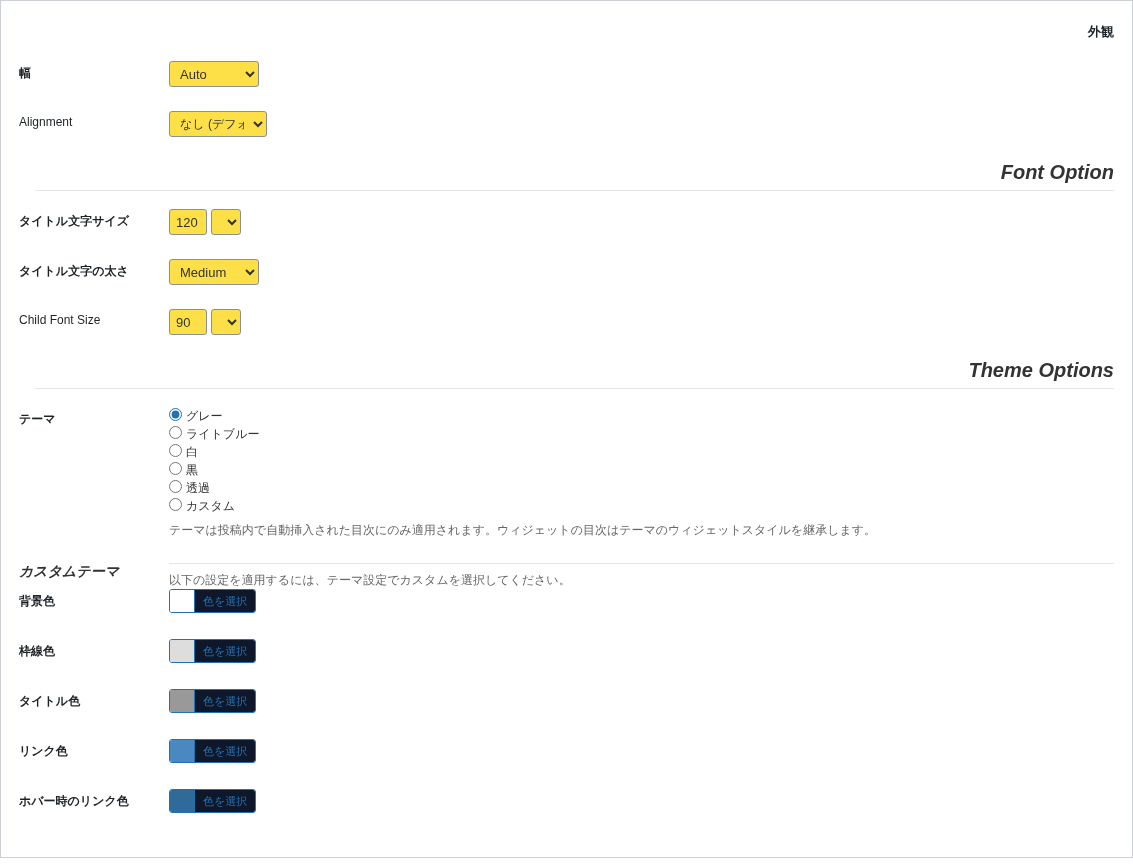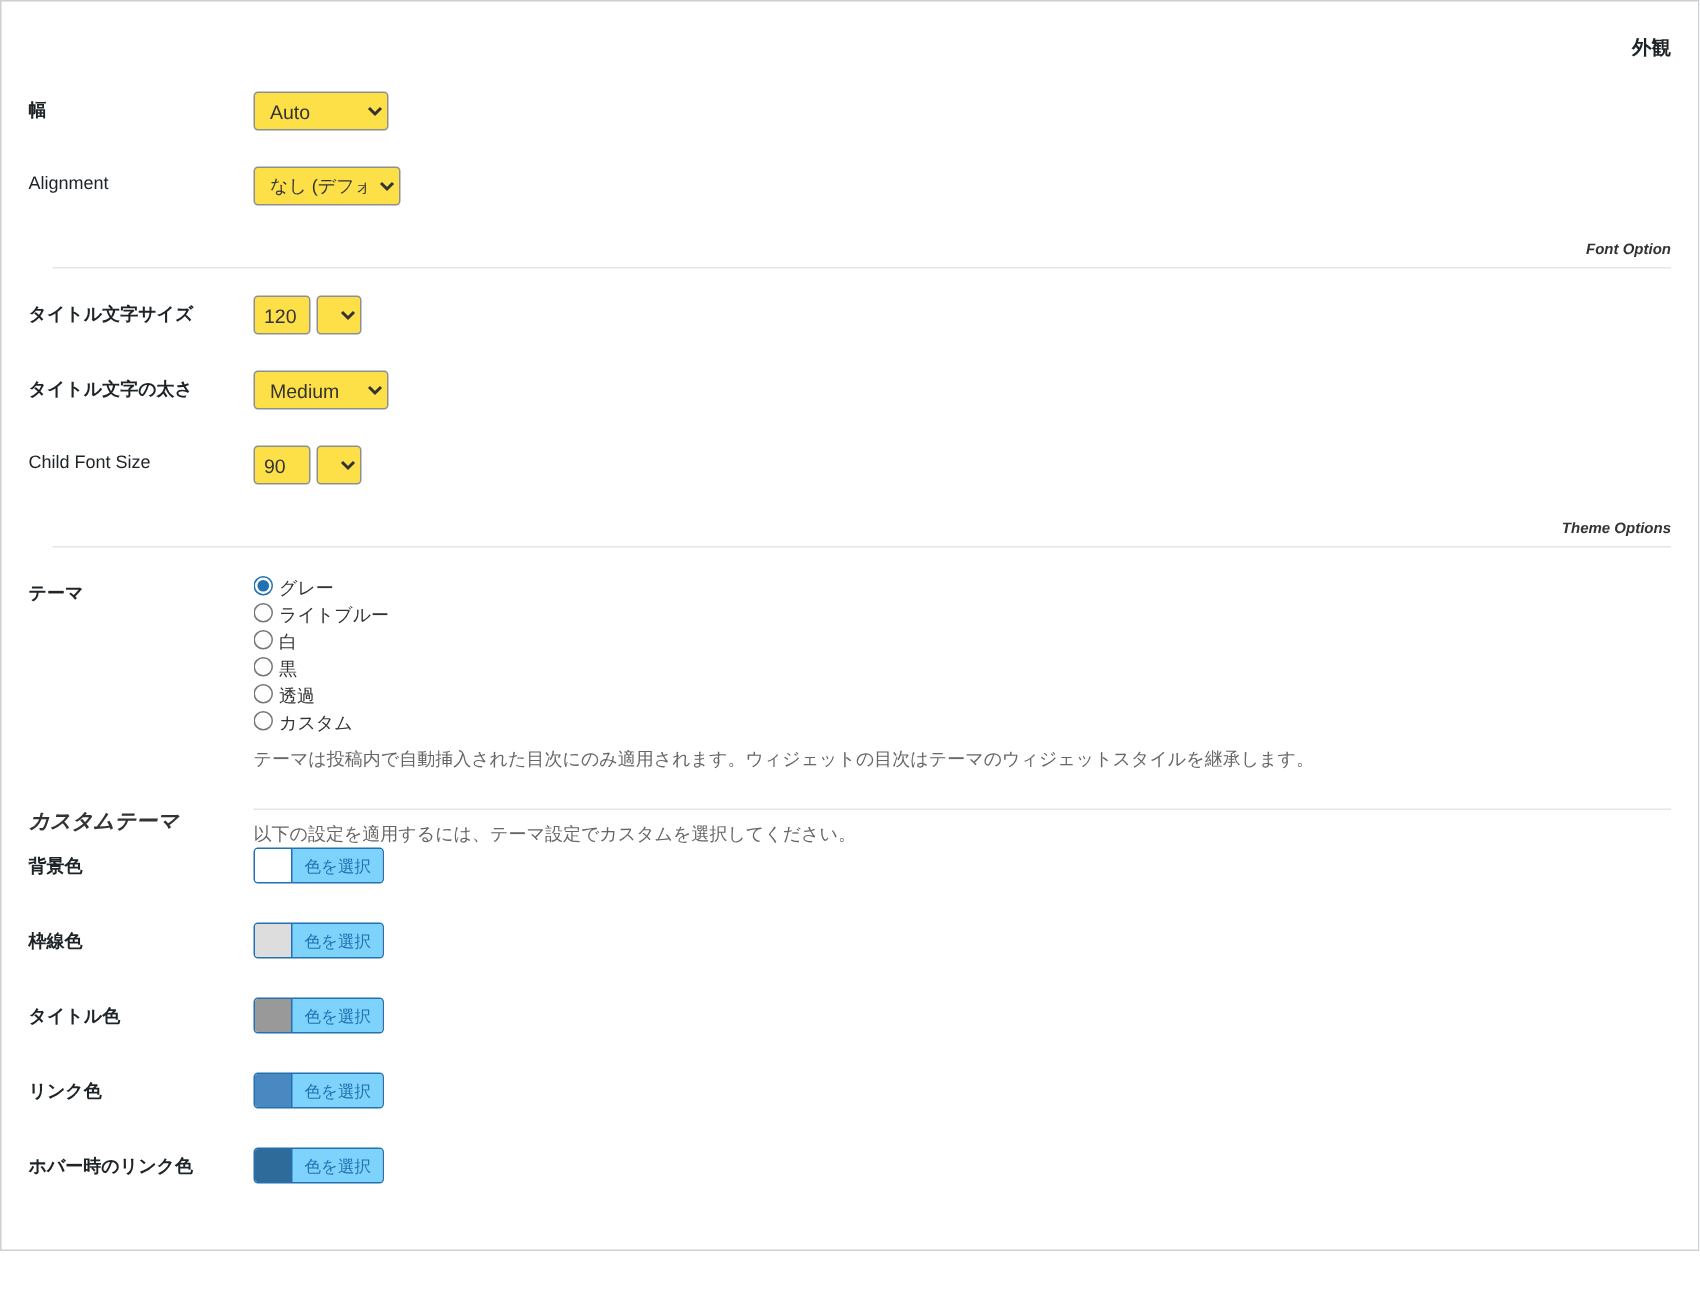--- a/index.html
+++ b/index.html
@@ -16,21 +16,21 @@
     padding: 12px 18px 18px 18px;
   }
   .section-title {
     font-size: 13px;
     font-weight: bold;
     margin: 10px 0 20px 0;
     text-align: right;
   }
   .section-title.italic {
     font-style: italic;
-    font-size: 10px;
+    font-size: 20px;
     font-weight: bold;
     border-bottom: 1px solid #e5e5e5;
     padding-bottom: 6px;
     margin: 0 0 18px 16px;
     color: #333;
   }
   .custom-section-wrap {
     display: flex;
     align-items: flex-start;
   }
@@ -101,21 +101,21 @@
     overflow: hidden;
     height: 24px;
   }
   .color-swatch {
     width: 24px;
     display: block;
   }
   .color-btn {
     font-size: 11px;
     padding: 0 8px;
-    background: #7dd3fc;
+    background: #0f172a;
     border: none;
     border-left: 1px solid #2271b1;
     color: #2271b1;
     cursor: pointer;
     display: flex;
     align-items: center;
   }
 </style>
 </head>
 <body>

